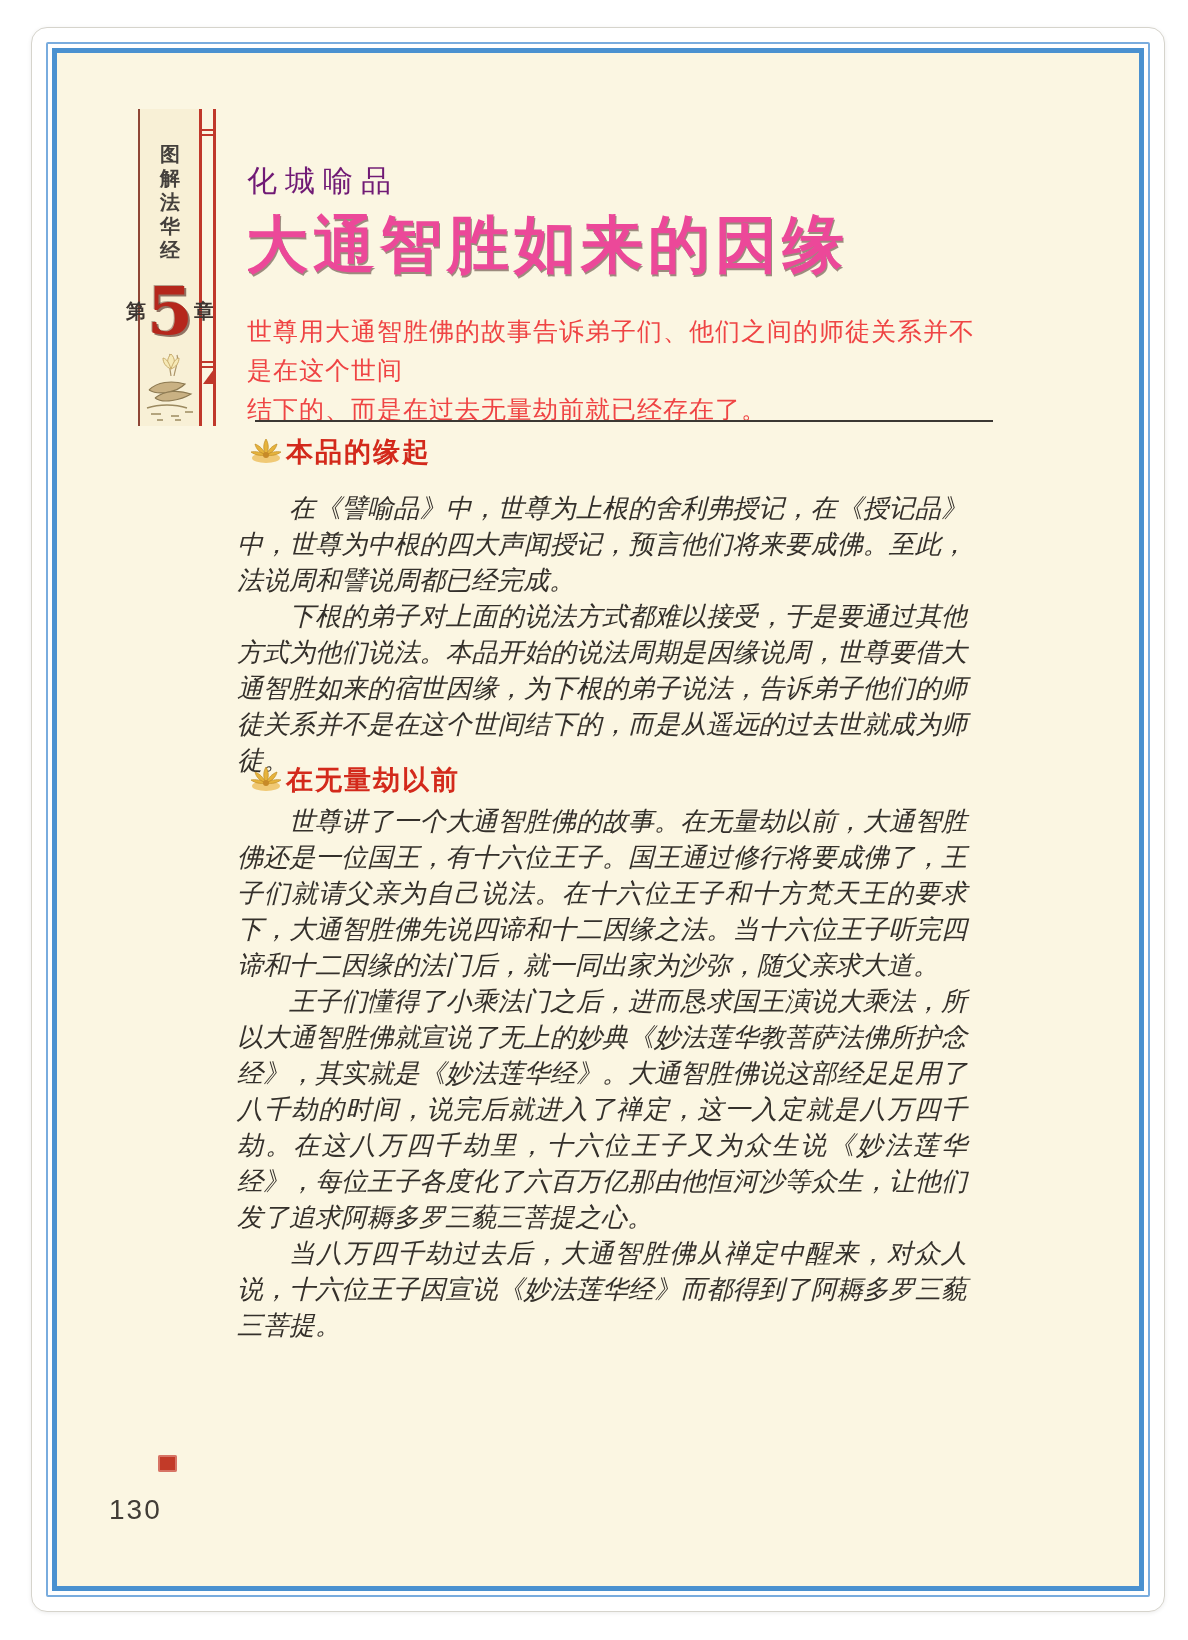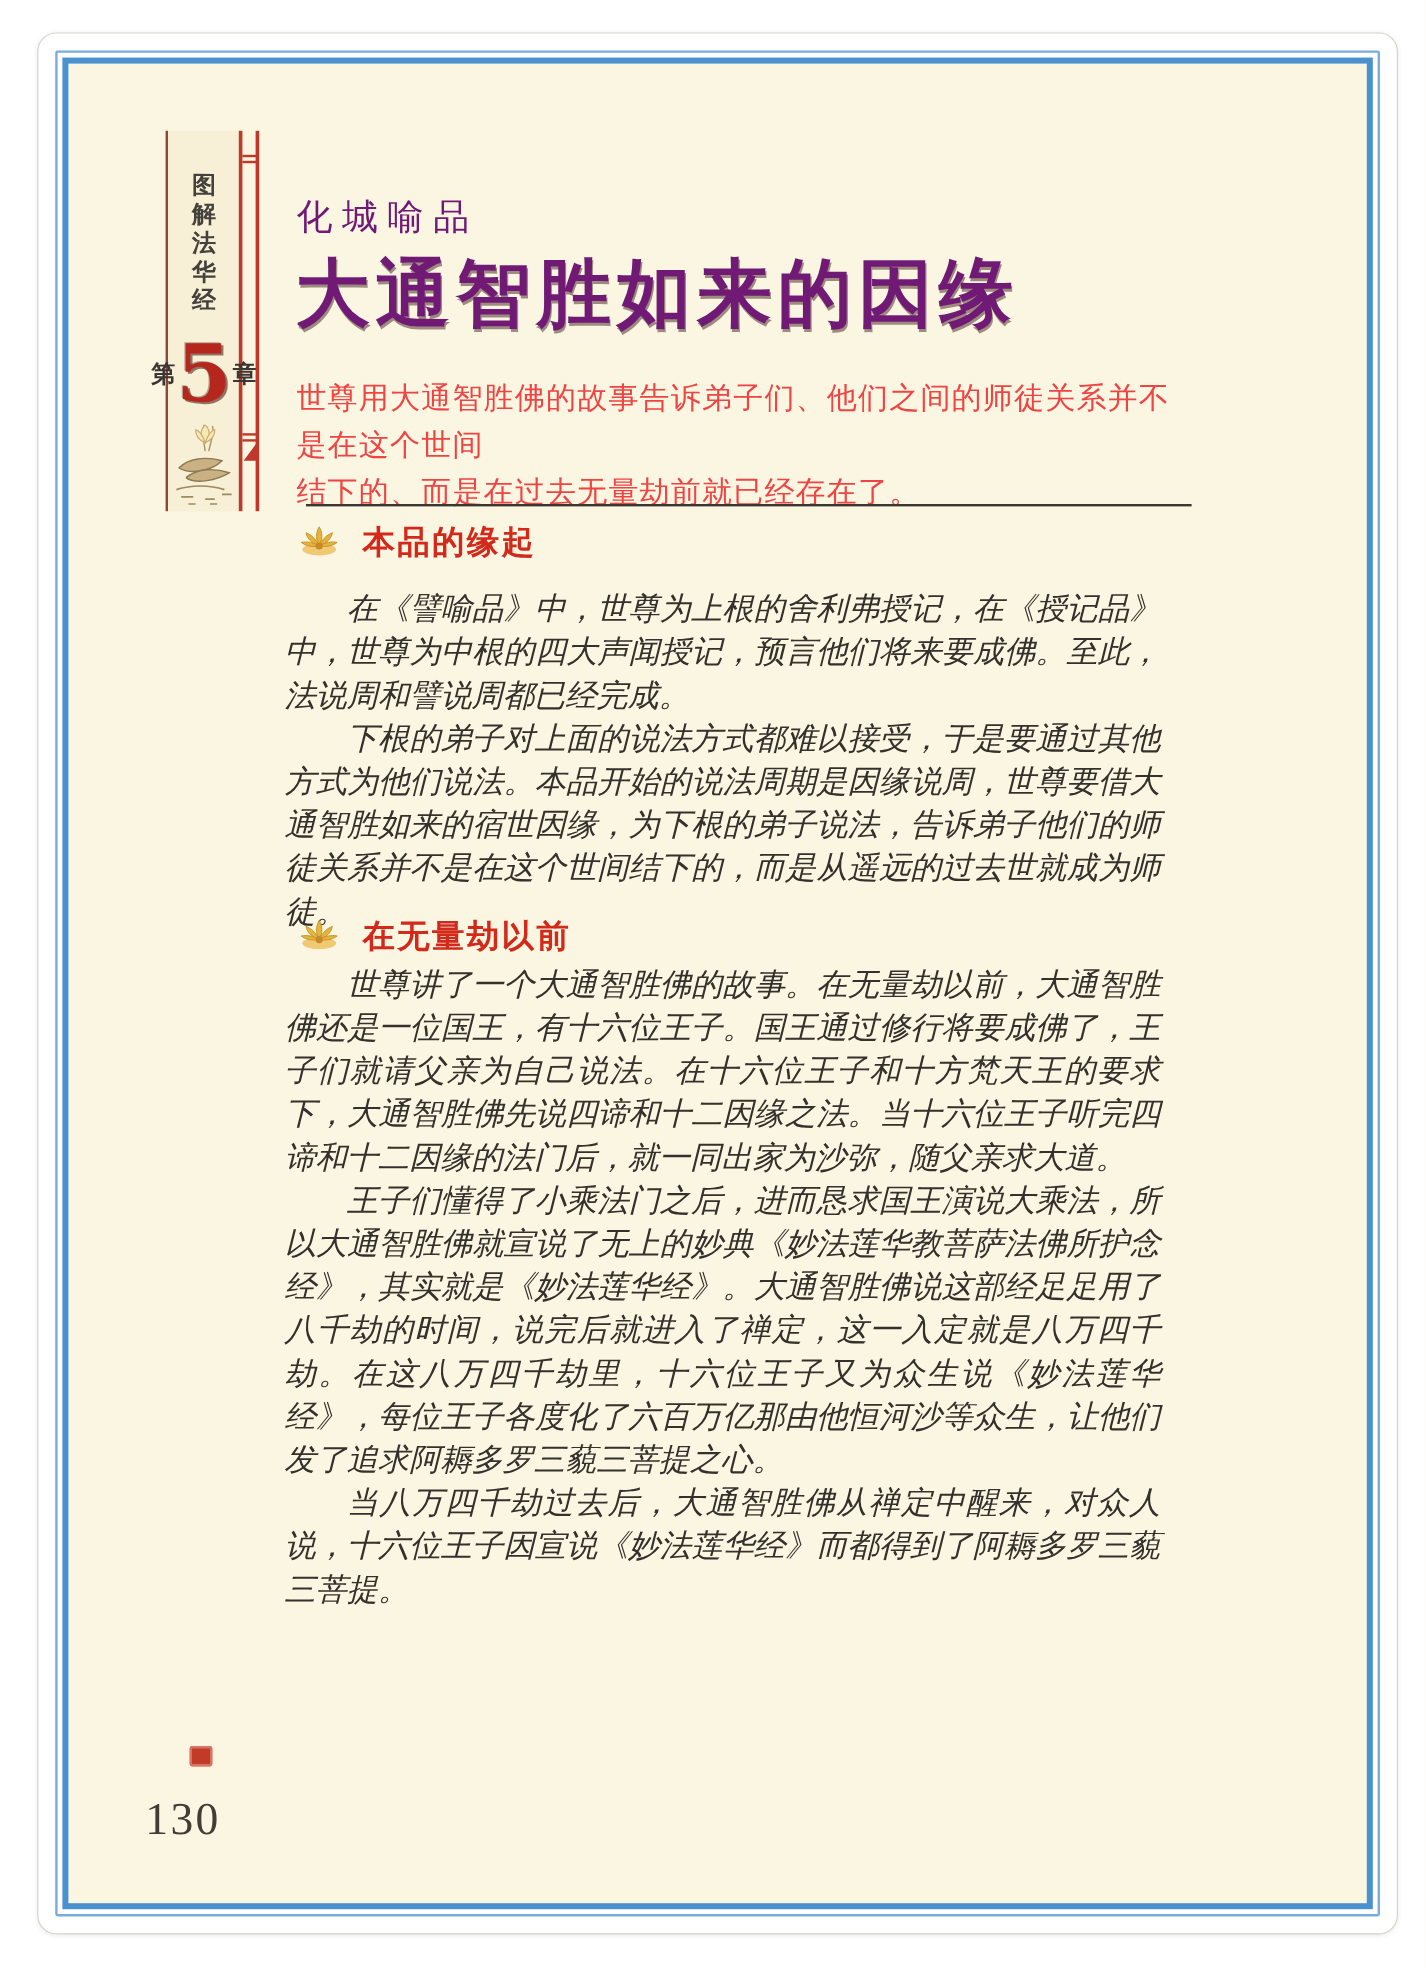--- a/index.html
+++ b/index.html
@@ -51,54 +51,54 @@
     position:absolute;left:203px;top:369px;width:0;height:0;
     border-right:11px solid #c0382b;border-top:15px solid transparent;
   }
   
   .kicker{
     position:absolute;left:247px;top:161px;
     font-size:30px;font-weight:400;color:#701a75;letter-spacing:8px;
   }
   .big-title{
     position:absolute;left:246px;top:203px;
-    font-size:62px;font-weight:800;color:#701a75;letter-spacing:5px;
+    font-size:62px;font-weight:800;color:#ec4899;letter-spacing:5px;
     text-shadow:1px 2px 0 rgba(40,8,4,.45);
     font-family:"DejaVu Serif",serif;
   }
   .intro{
     position:absolute;left:247px;top:312px;width:740px;
     font-family:"DejaVu Serif",serif;
     font-size:25px;line-height:39px;color:#ef4444;letter-spacing:1px;
   }
   .divider{
     position:absolute;left:255px;top:420px;width:738px;height:2px;
     background:#3b3833;
   }
   
   .sec-head{
-    position:absolute;display:flex;align-items:center;gap:18px;justify-content:center;
+    position:absolute;display:flex;align-items:center;gap:2px;justify-content:center;
   }
   .sec-head .txt{font-size:27px;font-weight:800;color:#d3291b;letter-spacing:2px;}
   .sec-head svg{display:block;}
   .body-col{
     position:absolute;left:237px;width:730px;
     font-size:26px;line-height:36px;color:#34302b;
     text-align:justify;
   }
   .body-col p{margin:0;text-indent:2em;font-style:italic;}
   
   .seal{
     position:absolute;left:158px;top:1455px;width:19px;height:17px;
     background:#c23a28;border-radius:2px;
     box-shadow:inset 0 0 0 2px rgba(255,226,214,.35);
   }
   .page-num{
     position:absolute;left:109px;top:1494px;
-    font-family:Liberation Serif, serif;font-size:38px;color:#413c36;letter-spacing:2px;margin-left:12px;
+    font-family:Liberation Sans, sans-serif;font-size:28px;color:#413c36;letter-spacing:2px;
   }
 </style>
 </head>
 <body>
 
 <div class="card">
   <div class="frame-thin"></div>
   <div class="frame-thick"></div>
 </div>
 

